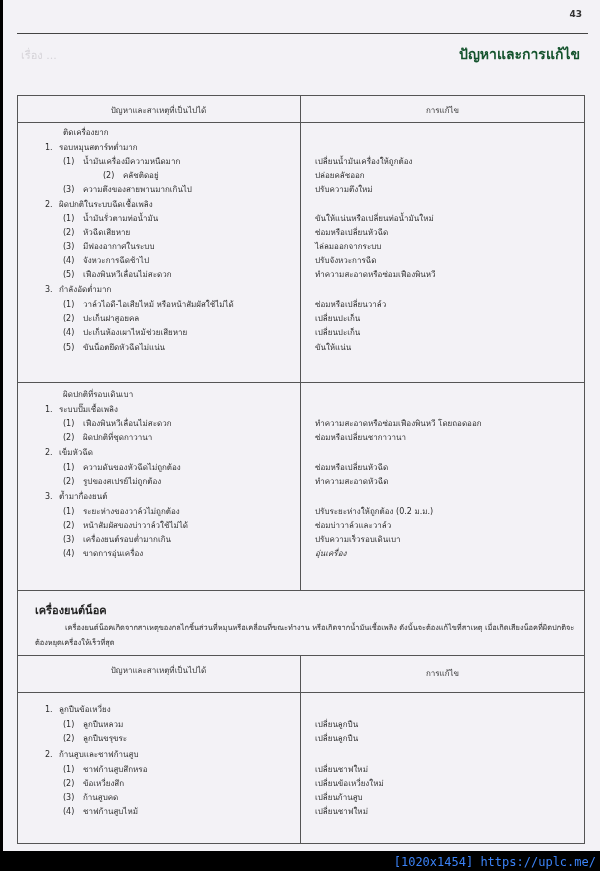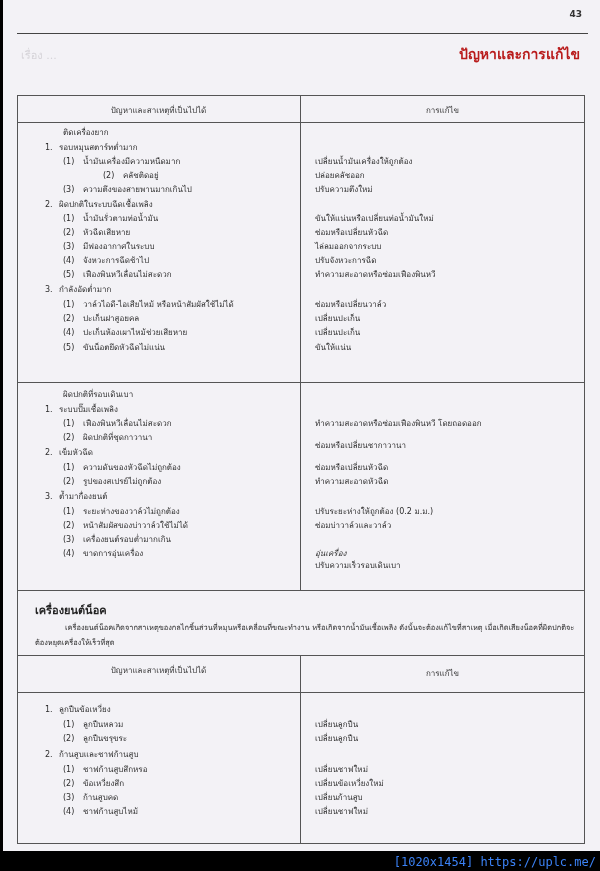--- a/index.html
+++ b/index.html
@@ -23,21 +23,21 @@
   .top-rule {
     position: absolute; left: 14px; right: 12px; top: 33px;
     border-top: 1.5px solid #444;
   }
   .ghost-text {
     position: absolute; left: 18px; top: 46px;
     font-size: 11px; color: #d6d4d9;
   }
   .section-title {
     position: absolute; right: 20px; top: 43px;
-    font-size: 14px; font-weight: bold; color: #b91c1c; margin-left: 12px;
+    font-size: 14px; font-weight: bold; color: #14532d; margin-left: 12px;
   }
   .frame {
     position: absolute; left: 14px; width: 568px;
     border-left: 1.2px solid #555; border-right: 1.2px solid #555;
   }
   .hline {
     position: absolute; left: 14px; width: 568px;
     border-top: 1.2px solid #555;
   }
   .vline {
@@ -119,35 +119,35 @@
   <div class="fix" style="top:328px;">เปลี่ยนปะเก็น</div>
   <div class="row" style="left:60px;top:343px;"><span class="sub-num">(5)</span><span>ขันน็อตยึดหัวฉีดไม่แน่น</span></div>
   <div class="fix" style="top:343px;">ขันให้แน่น</div>
 
   <div class="row" style="left:60px;top:390px;">ผิดปกติที่รอบเดินเบา</div>
 
   <div class="row" style="left:42px;top:405px;"><span class="num">1.</span><span>ระบบปั๊มเชื้อเพลิง</span></div>
   <div class="row" style="left:60px;top:419px;"><span class="sub-num">(1)</span><span>เฟืองพินหวีเลื่อนไม่สะดวก</span></div>
   <div class="fix" style="top:419px;">ทำความสะอาดหรือซ่อมเฟืองพินหวี โดยถอดออก</div>
   <div class="row" style="left:60px;top:433px;"><span class="sub-num">(2)</span><span>ผิดปกติที่ชุดกาวานา</span></div>
-  <div class="fix" style="top:433px;margin-top:8px;">ซ่อมหรือเปลี่ยนชากาวานา</div>
+  <div class="fix" style="top:433px;">ซ่อมหรือเปลี่ยนชากาวานา</div>
 
   <div class="row" style="left:42px;top:448px;"><span class="num">2.</span><span>เข็มหัวฉีด</span></div>
   <div class="row" style="left:60px;top:463px;"><span class="sub-num">(1)</span><span>ความดันของหัวฉีดไม่ถูกต้อง</span></div>
   <div class="fix" style="top:463px;">ซ่อมหรือเปลี่ยนหัวฉีด</div>
   <div class="row" style="left:60px;top:477px;"><span class="sub-num">(2)</span><span>รูปของสเปรย์ไม่ถูกต้อง</span></div>
   <div class="fix" style="top:477px;">ทำความสะอาดหัวฉีด</div>
 
   <div class="row" style="left:42px;top:492px;"><span class="num">3.</span><span>ตัำมากื่องยนต์</span></div>
   <div class="row" style="left:60px;top:507px;"><span class="sub-num">(1)</span><span>ระยะห่างของวาล์วไม่ถูกต้อง</span></div>
   <div class="fix" style="top:507px;">ปรับระยะห่างให้ถูกต้อง (0.2 ม.ม.)</div>
   <div class="row" style="left:60px;top:521px;"><span class="sub-num">(2)</span><span>หน้าสัมผัสของบ่าวาล์วใช้ไม่ได้</span></div>
   <div class="fix" style="top:521px;">ซ่อมบ่าวาล์วและวาล์ว</div>
   <div class="row" style="left:60px;top:535px;"><span class="sub-num">(3)</span><span>เครื่องยนต์รอบต่ำมากเกิน</span></div>
-  <div class="fix" style="top:561px;">ปรับความเร็วรอบเดินเบา</div>
+  <div class="fix" style="top:535px;">ปรับความเร็วรอบเดินเบา</div>
   <div class="row" style="left:60px;top:549px;"><span class="sub-num">(4)</span><span>ขาดการอุ่นเครื่อง</span></div>
   <div class="fix" style="top:549px;font-style:italic;">อุ่นเครื่อง</div>
 
   <div class="frame" style="top:590px;height:65px;"></div>
   <div class="noise-title">เครื่องยนต์น็อค</div>
   <div class="noise-para">เครื่องยนต์น็อคเกิดจากสาเหตุของกลไกชิ้นส่วนที่หมุนหรือเคลื่อนที่ขณะทำงาน หรือเกิดจากน้ำมันเชื้อเพลิง ดังนั้นจะต้องแก้ไขที่สาเหตุ เมื่อเกิดเสียงน็อคที่ผิดปกติจะต้องหยุดเครื่องให้เร็วที่สุด</div>
 
   <div class="frame" style="top:655px;height:188px;"></div>
   <div class="hline" style="top:655px;"></div>
   <div class="hline" style="top:692px;"></div>

